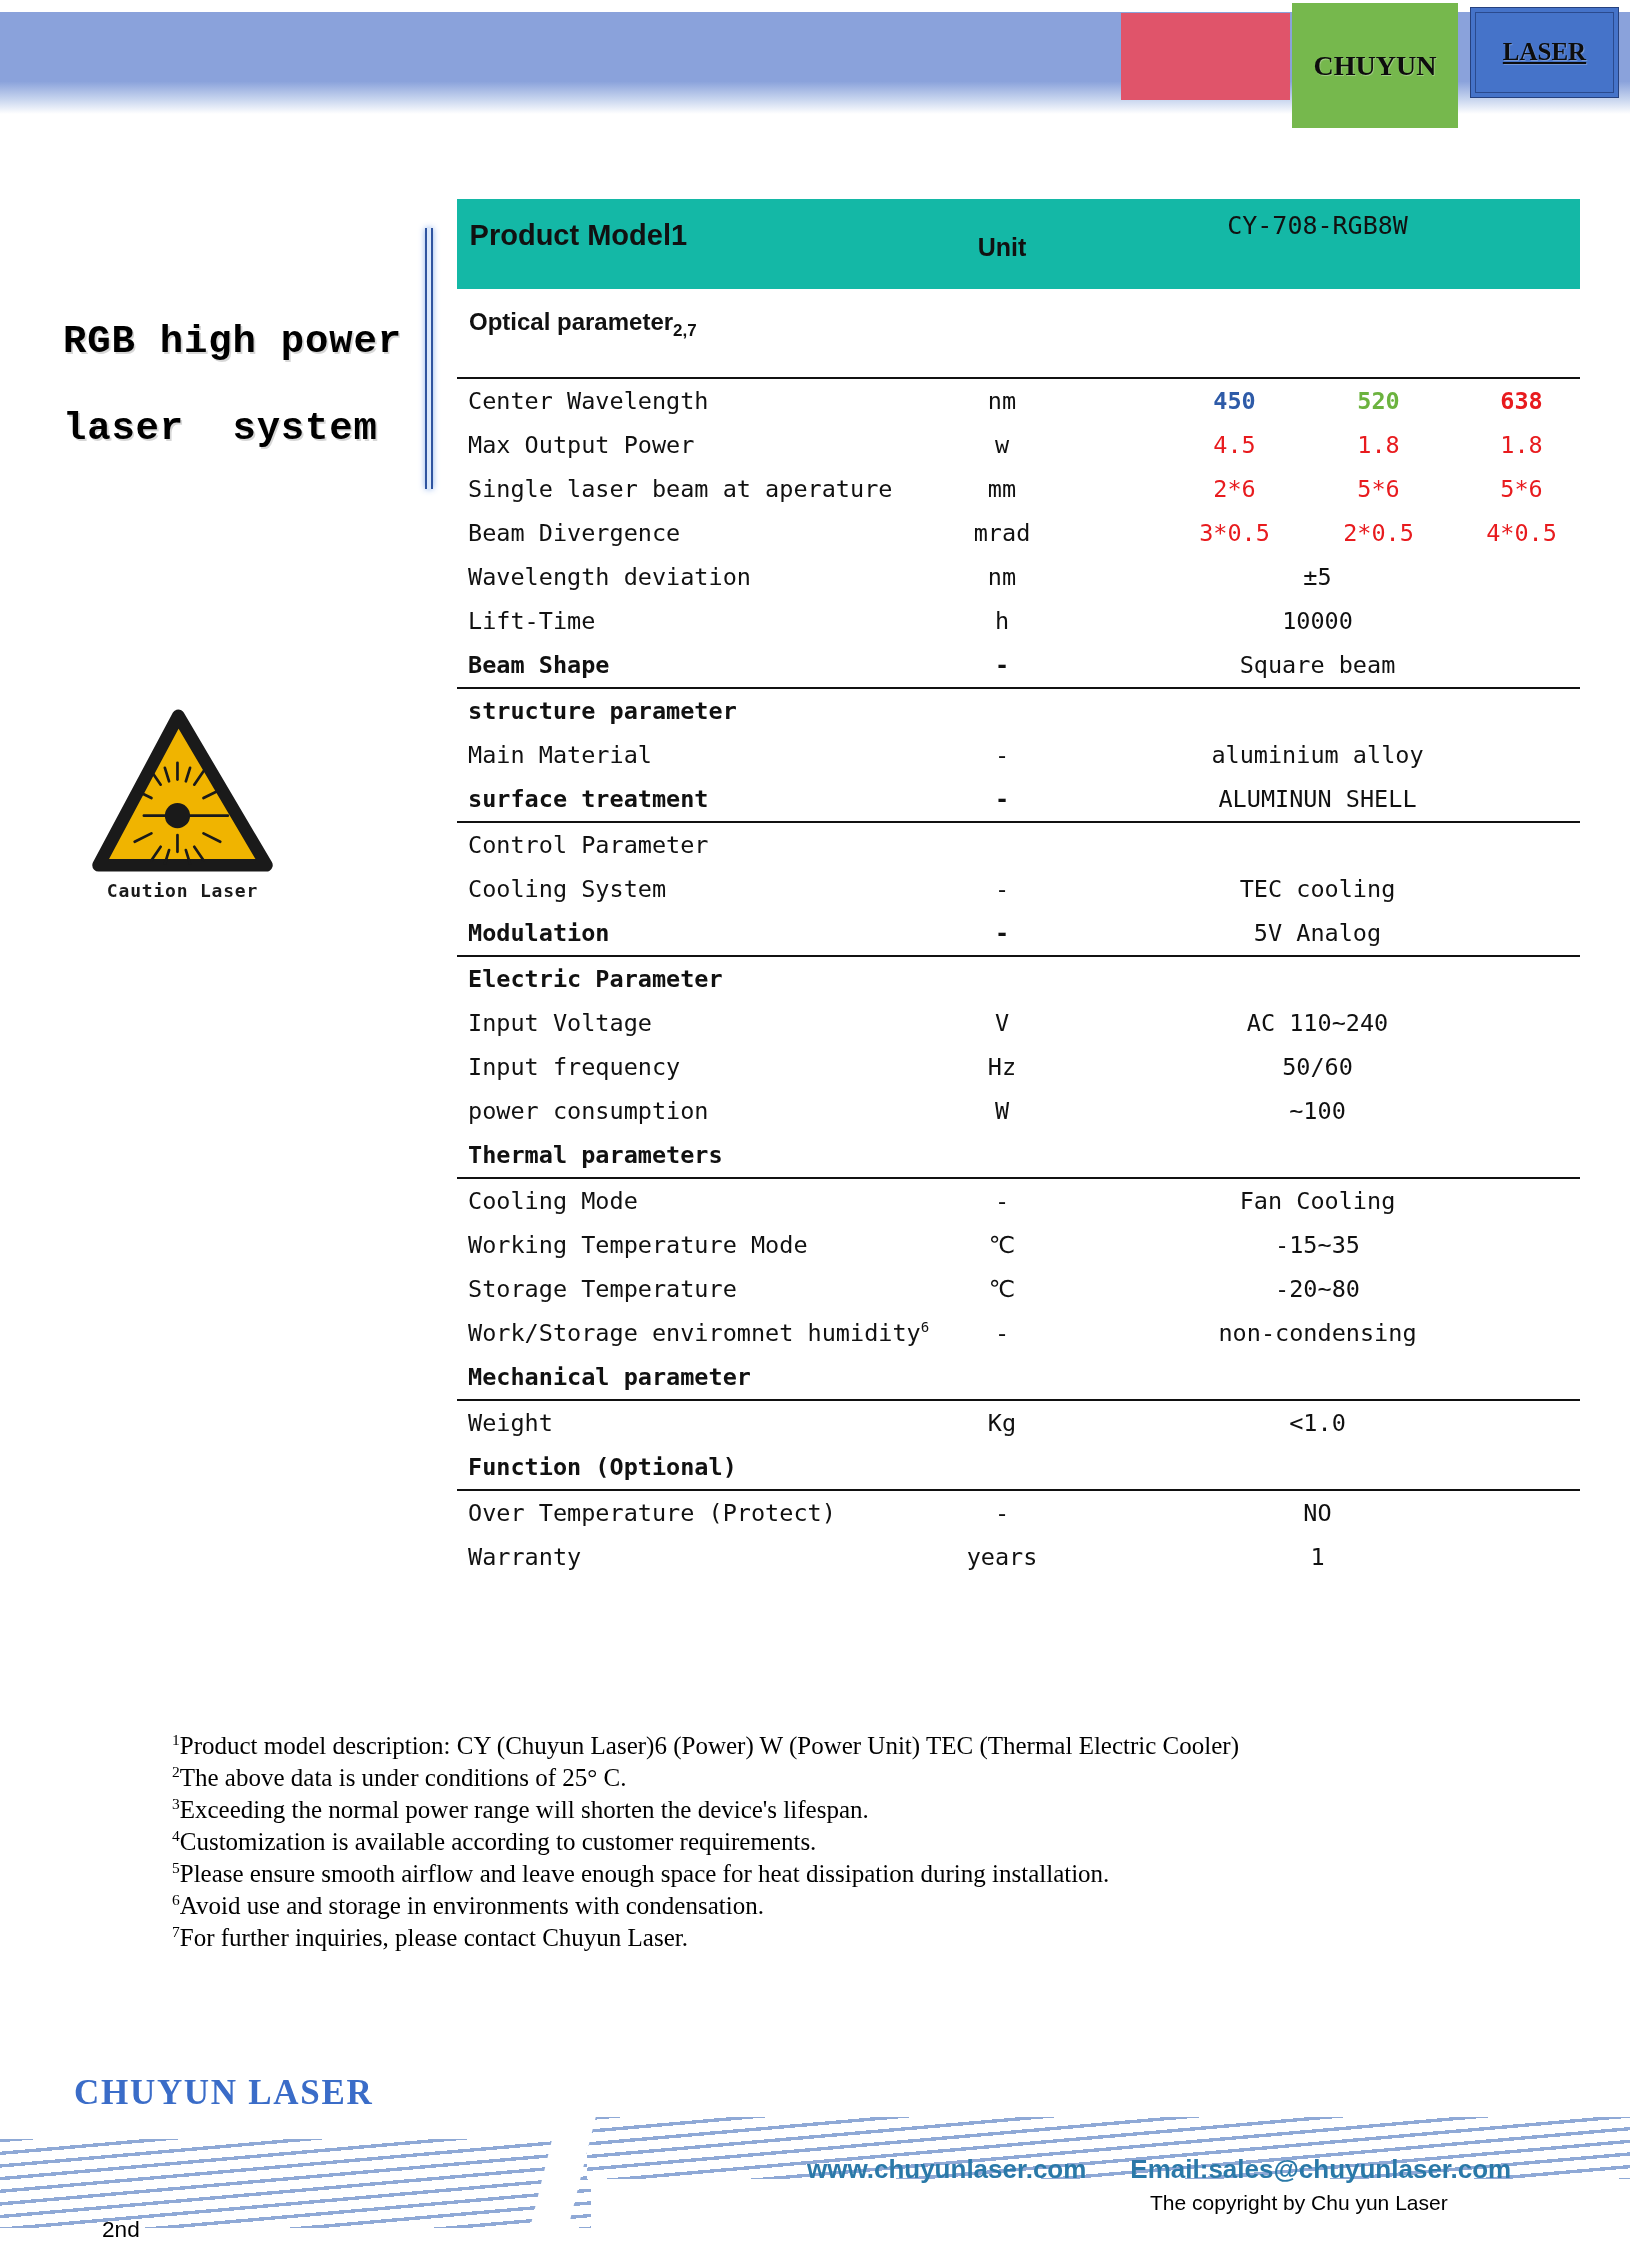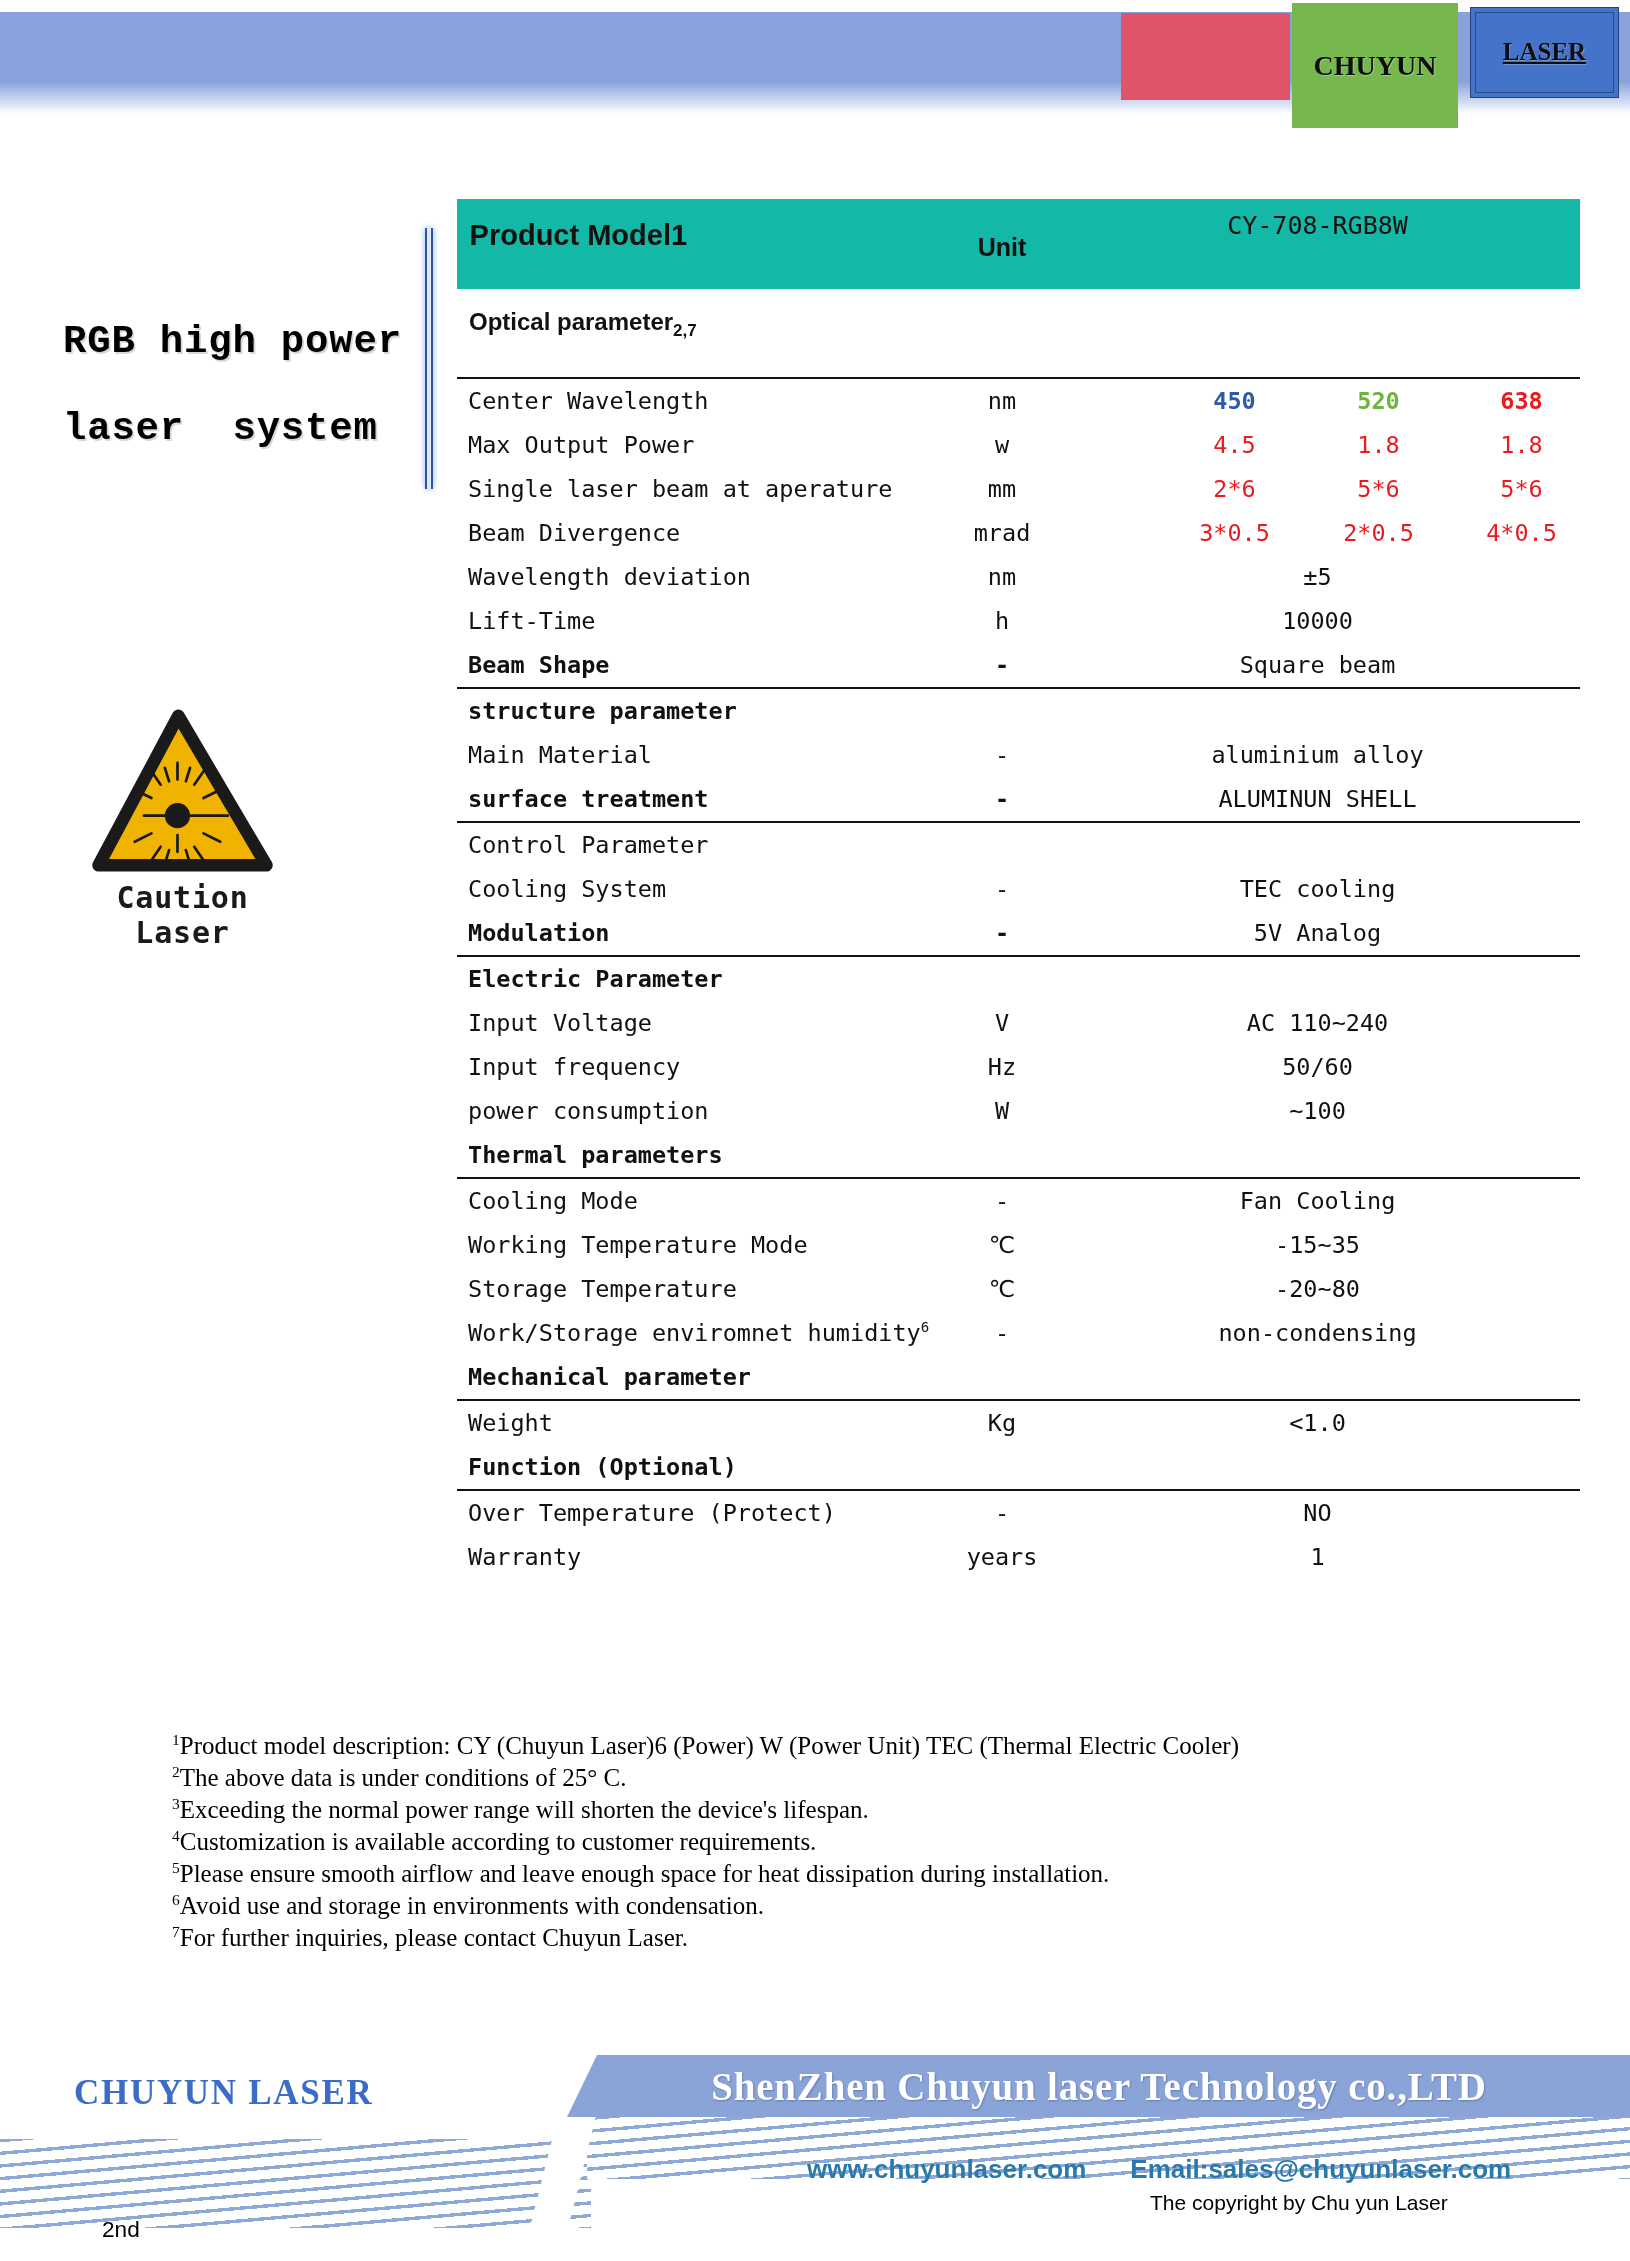--- a/index.html
+++ b/index.html
@@ -26,21 +26,21 @@
     text-shadow:1.7px 1.7px 0 rgba(140,140,140,.35);}
   .doc-title.l1{top:320px;}
   .doc-title.l2{top:407px;}
 
   .accent-line{position:absolute;left:425px;top:228px;width:4.2px;height:261px;
     border-left:2.5px solid #2f54a0;border-right:2.5px solid #2f54a0;background:#dce9fb;
     box-shadow:0 0 5.9px rgba(130,170,235,.9);}
 
   .caution-wrap{position:absolute;left:91px;top:704px;width:183px;text-align:center;}
   .caution-label{margin-top:5px;font-family:"DejaVu Sans Mono",monospace;font-weight:bold;
-    font-size:30px;color:#1a1a1a;letter-spacing:0.8px;}
+    font-size:18px;color:#1a1a1a;letter-spacing:0.8px;}
 
   
   .thead{position:absolute;left:457px;top:199px;width:1123px;height:90px;background:#14b8a6;}
   .thead .pm{position:absolute;left:12.6px;top:20px;font-weight:bold;font-size:29px;}
   .thead .un{position:absolute;left:478px;top:34px;width:134px;text-align:center;font-weight:bold;font-size:25px;}
   .thead .md{position:absolute;left:708px;top:11.7px;width:305px;text-align:center;
     font-family:"DejaVu Sans Mono",monospace;font-size:25px;}
 
   .group-title{position:absolute;left:469px;top:308px;font-weight:bold;font-size:24px;}
   .group-title sub{font-size:17px;}
@@ -283,23 +283,20 @@
       <div><sup>4</sup><span>Customization is available according to customer requirements.</span></div>
       <div><sup>5</sup><span>Please ensure smooth airflow and leave enough space for heat dissipation during installation.</span></div>
       <div><sup>6</sup><span>Avoid use and storage in environments with condensation.</span></div>
       <div><sup>7</sup><span>For further inquiries, please contact Chuyun Laser.</span></div>
     </div>
 
   <div class="brand">CHUYUN LASER</div>
   <div class="stripes-left"></div>
   <div class="stripes-right"></div>
   <div class="wedge"></div>
-  <div class="banner">
-    <span>ShenZhen Chuyun laser Technology co.,LTD</span>
-  </div>
   <div class="weblinks">
     <span>www.chuyunlaser.com</span>
     <span>Email:sales@chuyunlaser.com</span>
   </div>
   <div class="copyright">The copyright by Chu yun Laser</div>
   <div class="pagenum">2nd</div>
 
 </div>
 
 

